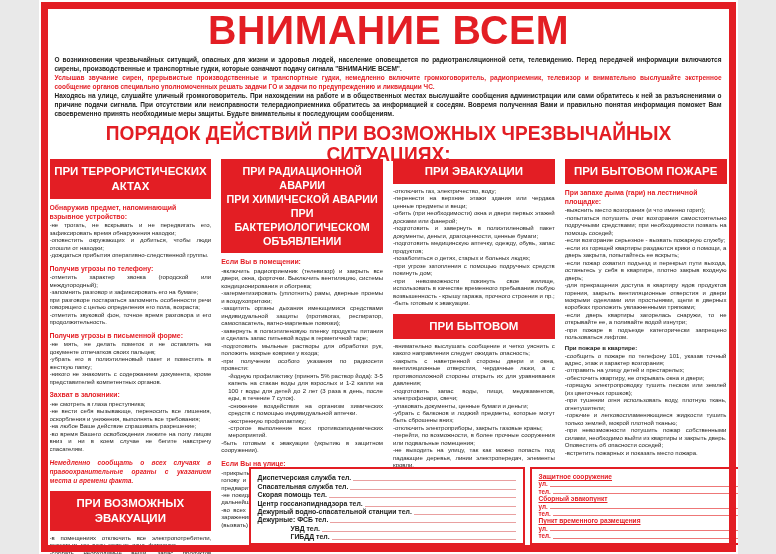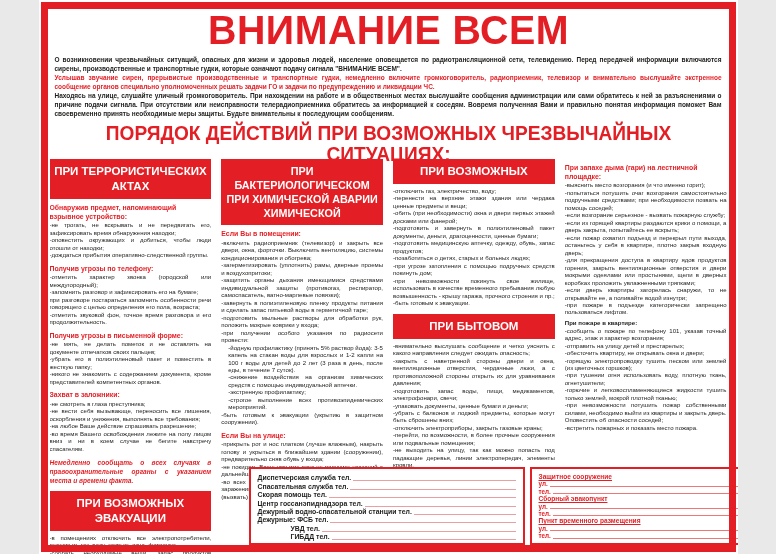--- a/index.html
+++ b/index.html
@@ -128,23 +128,24 @@
         </div>
         <div class="redpara">Немедленно сообщать о всех случаях в правоохранительные органы с указанием места и времени факта.</div>
         <div class="banner">ПРИ ВОЗМОЖНЫХ ЭВАКУАЦИИ</div>
         <div class="items">
           <p>-в помещениях отключить все электропотребители, перекрыть газ, воду, закрыть окна, форточки;</p>
           <p>-собрать необходимые вещи, запас продуктов (нескоропортящихся) на 2-3 суток, необходимые лекарства, личные документы и свидетельства о рождении детей, деньги и ценности;</p>
         </div>
       </section>
       <section class="column">
         <div class="banner multi">
+          <span class="bline">ПРИ РАДИАЦИОННОЙ АВАРИИ</span>
+          <span class="bline">ПРИ ХИМИЧЕСКОЙ АВАРИИ</span>
           <span class="bline">ПРИ БАКТЕРИОЛОГИЧЕСКОМ</span>
-          <span class="bline">ПРИ ХИМИЧЕСКОЙ АВАРИИ</span>
-          <span class="bline">ХИМИЧЕСКОЙ</span>
+          <span class="bline">ОБЪЯВЛЕНИИ</span>
         </div>
         <div class="subhead">Если Вы в помещении:</div>
         <div class="items">
           <p>-включить радиоприемник (телевизор) и закрыть все двери, окна, форточки. Выключить вентиляцию, системы кондиционирования и обогрева;</p>
           <p>-загерметизировать (уплотнить) рамы, дверные проемы и воздухопритоки;</p>
           <p>-защитить органы дыхания имеющимися средствами индивидуальной защиты (противогаз, респиратор, самоспасатель, ватно-марлевые повязки);</p>
           <p>-завернуть в полиэтиленовую пленку продукты питания и сделать запас питьевой воды в герметичной таре;</p>
           <p>-подготовить мыльные растворы для обработки рук, положить мокрые коврики у входа;</p>
           <p>-при получении особого указания по радиосети провести:</p>
           <p class="ind">-йодную профилактику (принять 5% раствор йода): 3-5 капель на стакан воды для взрослых и 1-2 капли на 100 г воды для детей до 2 лет (3 раза в день, после еды, в течение 7 суток).</p>
@@ -154,21 +155,21 @@
           <p>-быть готовым к эвакуации (укрытию в защитном сооружении).</p>
         </div>
         <div class="subhead">Если Вы на улице:</div>
         <div class="items">
           <p>-прикрыть рот и нос платком (лучше влажным), накрыть голову и укрыться в ближайшем здании (сооружении), предварительно сняв обувь у входа;</p>
           <p>-не покидать Ваше укрытие пока не получите указаний о дальнейших действиях;</p>
           <p>-во всех случаях: если Вы считаете, что подверглись заражению, принять душ, сменить одежду и показаться (вызвать) врачу.</p>
         </div>
       </section>
       <section class="column">
-        <div class="banner">ПРИ ВОЗМОЖНЫХ</div>
+        <div class="banner">ПРИ ЭВАКУАЦИИ</div>
         <div class="items">
           <p>-отключить газ, электричество, воду;</p>
           <p>-перенести на верхние этажи здания или чердака ценные предметы и вещи;</p>
           <p>-обить (при необходимости) окна и двери первых этажей досками или фанерой;</p>
           <p>-подготовить и завернуть в полиэтиленовый пакет документы, деньги, драгоценности, ценные бумаги;</p>
           <p>-подготовить медицинскую аптечку, одежду, обувь, запас продуктов;</p>
           <p>-позаботиться о детях, старых и больных людях;</p>
           <p>-при угрозе затопления с помощью подручных средств покинуть дом;</p>
           <p>-при невозможности покинуть свое жилище, использовать в качестве временного пребывания любую возвышенность - крышу гаража, прочного строения и пр.;</p>
           <p>-быть готовым к эвакуации.</p>
@@ -180,20 +181,21 @@
           <p>-закрыть с наветренной стороны двери и окна, вентиляционные отверстия, чердачные люки, а с противоположной стороны открыть их для уравнивания давления;</p>
           <p>-подготовить запас воды, пищи, медикаментов, электрофонари, свечи;</p>
           <p>-упаковать документы, ценные бумаги и деньги;</p>
           <p>-убрать с балконов и лоджий предметы, которые могут быть сброшены вниз;</p>
           <p>-отключить электроприборы, закрыть газовые краны;</p>
           <p>-перейти, по возможности, в более прочные сооружения или подвальные помещения;</p>
           <p>-не выходить на улицу, так как можно попасть под падающие деревья, линии электропередач, элементы кровли.</p>
         </div>
       </section>
       <section class="column">
+        <div class="banner">ПРИ БЫТОВОМ ПОЖАРЕ</div>
         <div class="subhead">При запахе дыма (гари) на лестничной площадке:</div>
         <div class="items">
           <p>-выяснить место возгорания (и что именно горит);</p>
           <p>-попытаться потушить очаг возгорания самостоятельно подручными средствами; при необходимости позвать на помощь соседей;</p>
           <p>-если возгорание серьезное - вызвать пожарную службу;</p>
           <p>-если из горящей квартиры раздаются крики о помощи, а дверь закрыта, попытайтесь ее вскрыть;</p>
           <p>-если пожар охватил подъезд и перекрыл пути выхода, останьтесь у себя в квартире, плотно закрыв входную дверь;</p>
           <p>-для прекращения доступа в квартиру ядов продуктов горения, закрыть вентиляционные отверстия и двери мокрыми одеялами или простынями, щели в дверных коробках проложить увлажненными тряпками;</p>
           <p>-если дверь квартиры загорелась снаружи, то не открывайте ее, а поливайте водой изнутри;</p>
           <p>-при пожаре в подъезде категорически запрещено пользоваться лифтом.</p>

